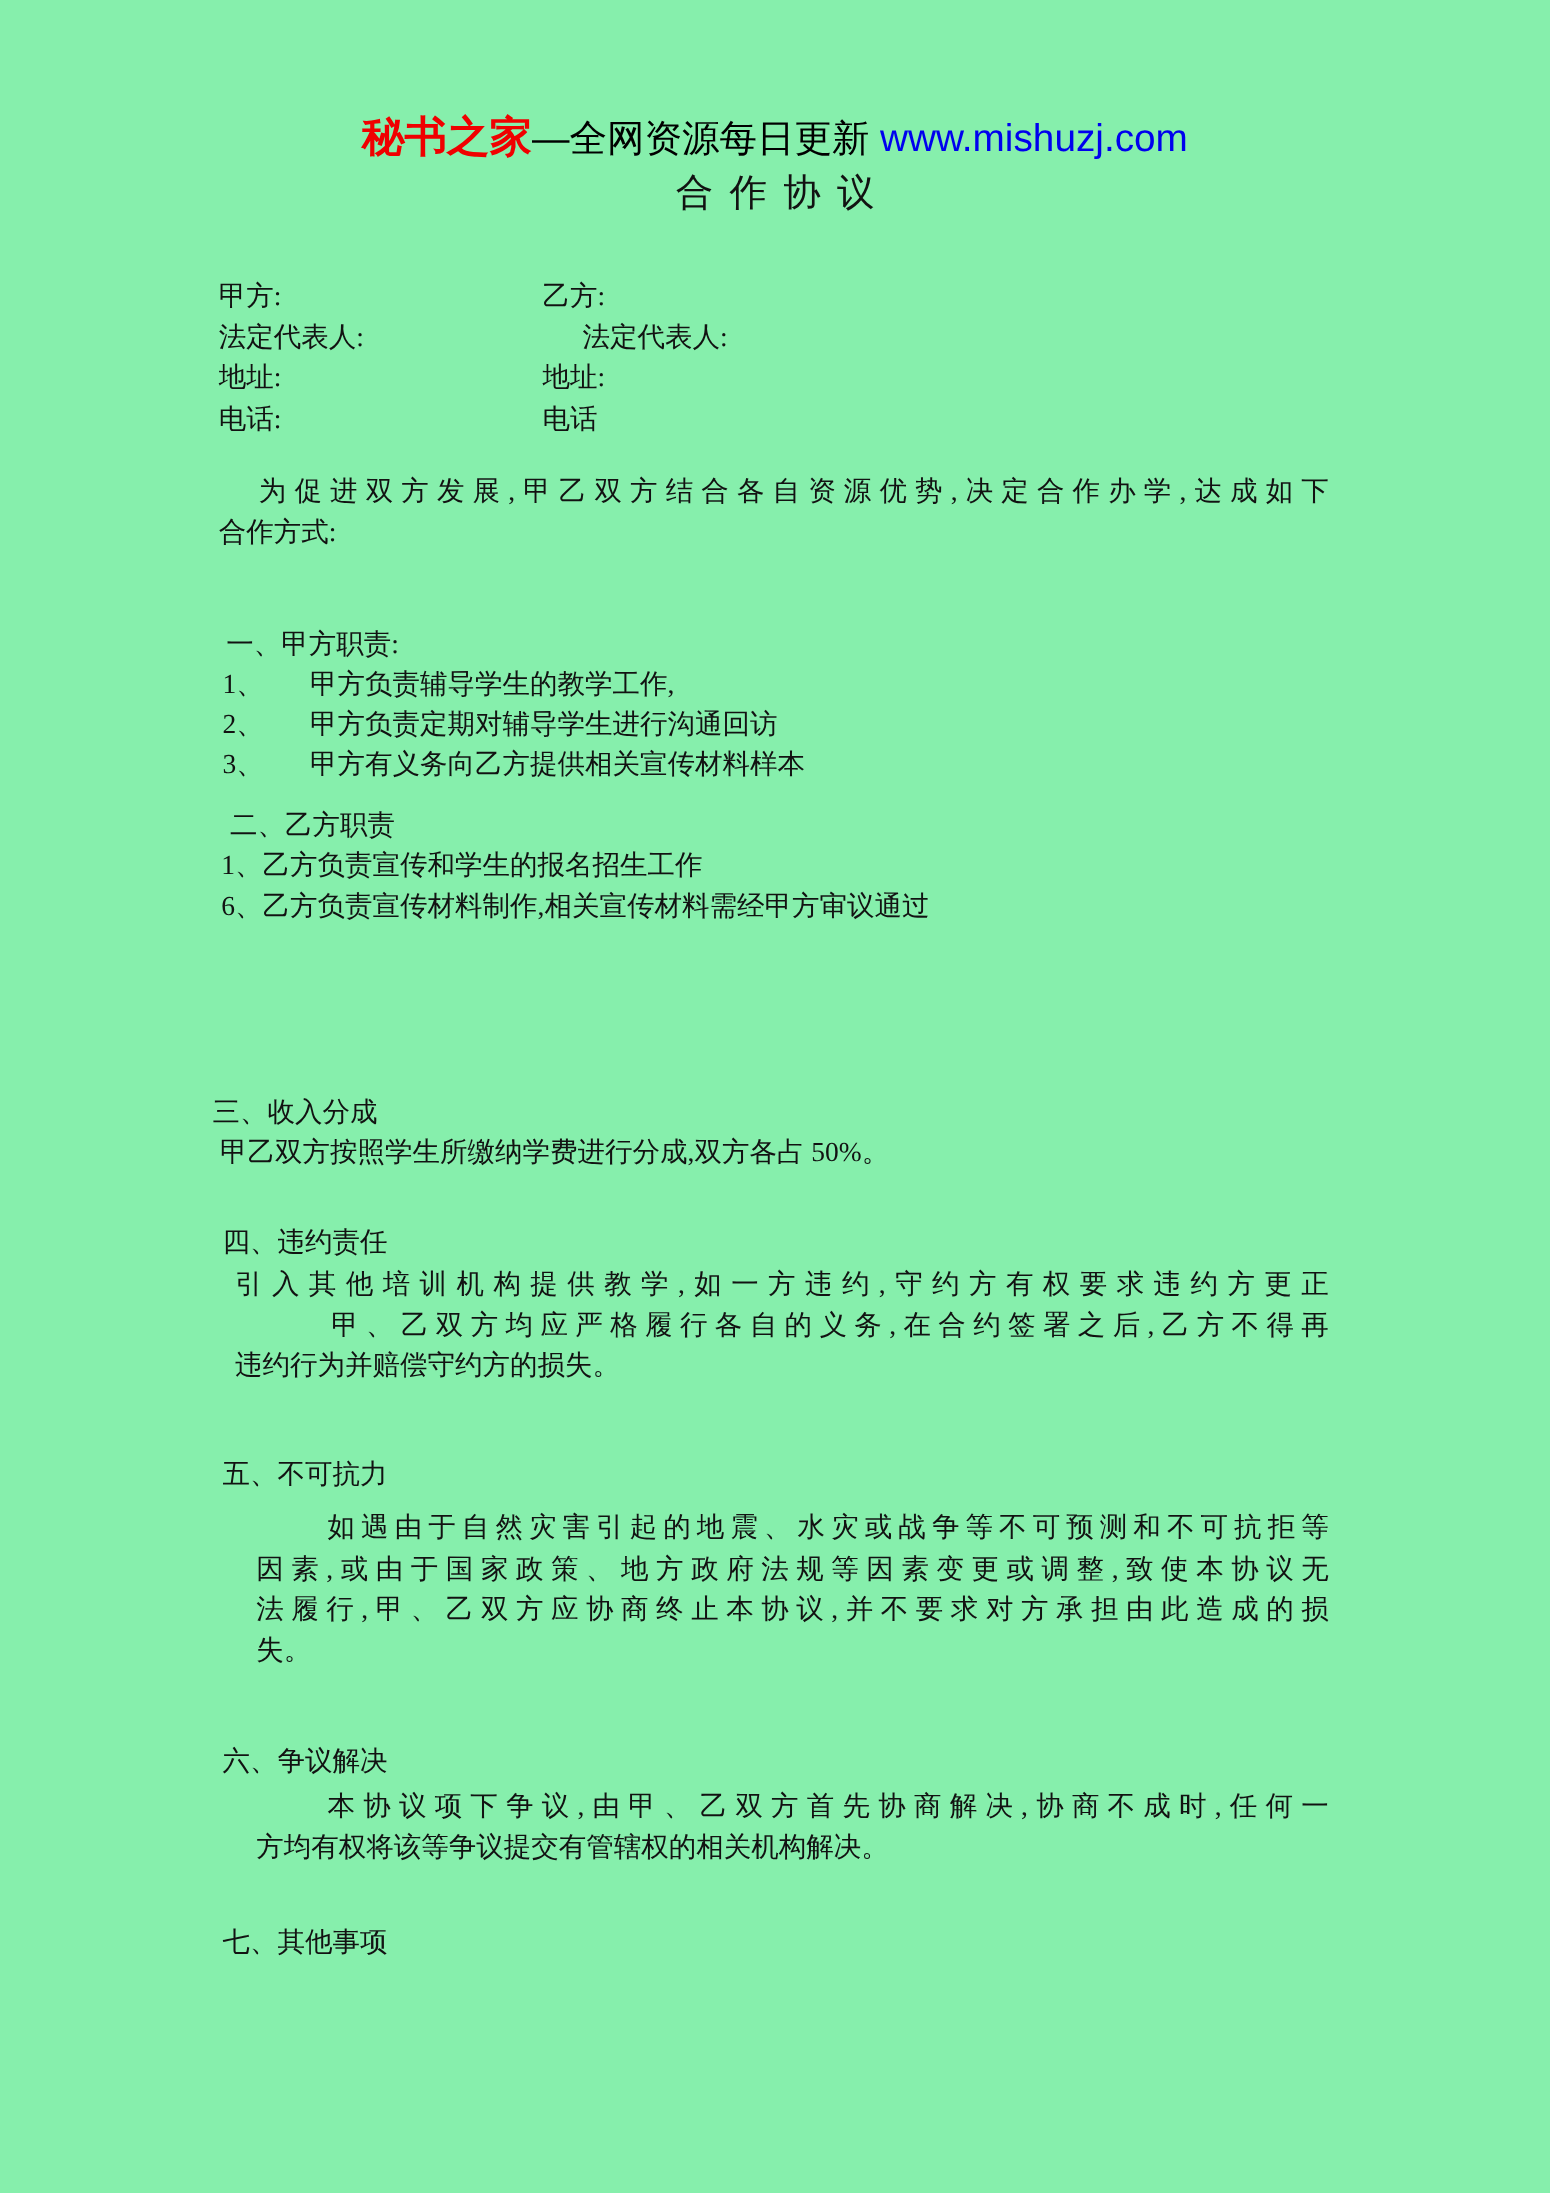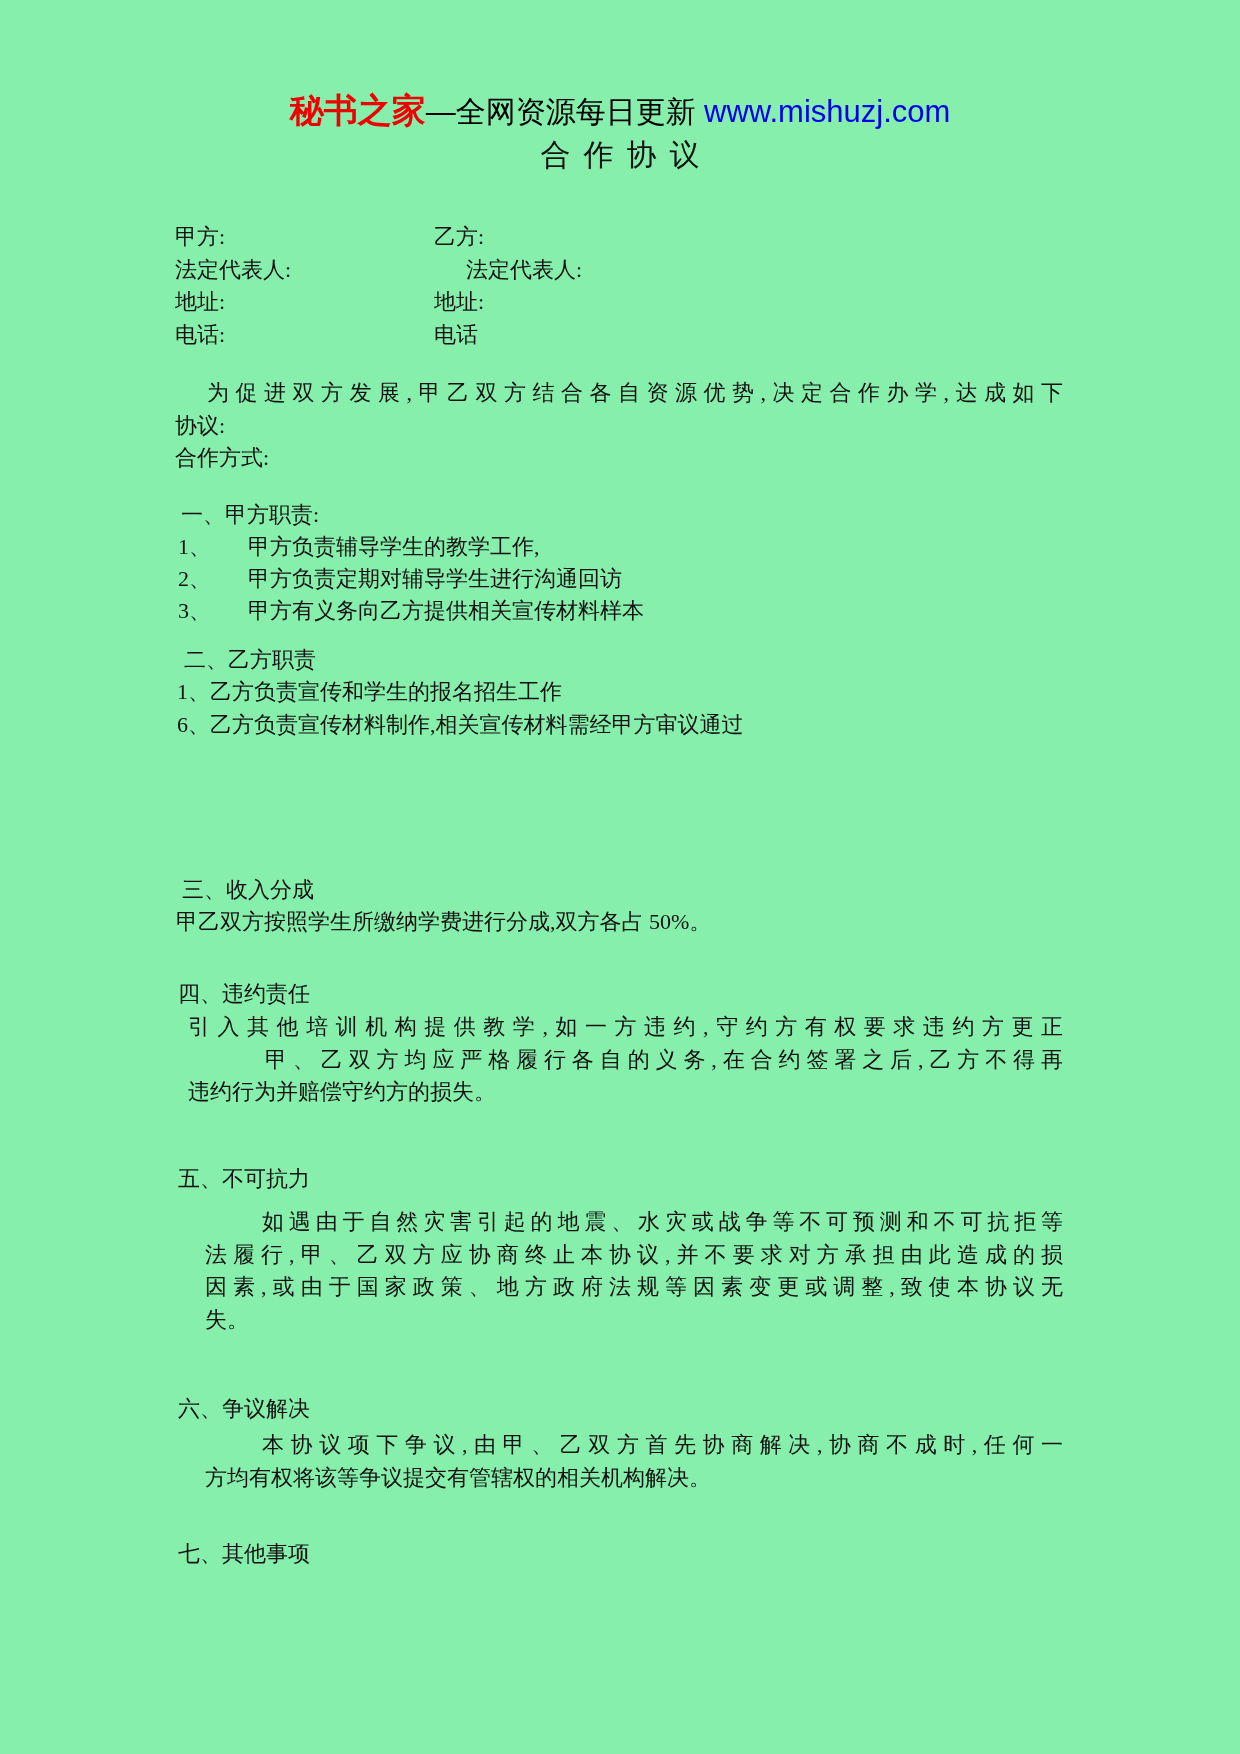--- a/index.html
+++ b/index.html
@@ -53,21 +53,21 @@
   .sec-h{line-height:32px;}
 
   .s1h{top:499px;left:181px;}
   .s1items{top:531px;left:178px;width:890px;line-height:32px;}
   .s1items .item{display:flex;}
   .s1items .num{width:70px;flex:0 0 70px;}
 
   .s2h{top:644px;left:184px;}
   .s2items{top:676px;left:177px;width:890px;line-height:32px;}
 
-  .s3h{top:874px;left:182px;}
+  .s3h{top:874px;left:170px;}
   .s3b{top:906px;left:176px;width:890px;line-height:32px;}
 
   .s4h{top:978px;left:178px;}
   .s4p{top:1011px;left:188px;width:875px;line-height:37.5px;}
   .s4p .l1{text-indent:77px;}
 
   .s5h{top:1163px;left:178px;}
   .s5p{top:1206px;left:205px;width:858px;line-height:35px;}
   .s5p .l1{text-indent:57px;}
 
@@ -104,21 +104,20 @@
       <span class="pr">地址:</span>
     </div>
     <div class="prow">
       <span class="pl">电话:</span>
       <span class="pr">电话</span>
     </div>
   </div>
 
   <div class="abs intro">
     <div class="line l1">为促进双方发展,甲乙双方结合各自资源优势,决定合作办学,达成如下</div>
-    <div class="line">协议:</div>
     <div class="line">合作方式:</div>
   </div>
 
   <div class="abs sec-h s1h">一、甲方职责:</div>
   <div class="abs s1items">
     <div class="item">
       <span class="num">1、</span>
       <span class="txt">甲方负责辅导学生的教学工作,</span>
     </div>
     <div class="item">
@@ -143,22 +142,22 @@
   <div class="abs sec-h s4h">四、违约责任</div>
   <div class="abs s4p">
     <div class="line jl">引入其他培训机构提供教学,如一方违约,守约方有权要求违约方更正</div>
     <div class="line l1 jl">甲、乙双方均应严格履行各自的义务,在合约签署之后,乙方不得再</div>
     <div class="line">违约行为并赔偿守约方的损失。</div>
   </div>
 
   <div class="abs sec-h s5h">五、不可抗力</div>
   <div class="abs s5p">
     <div class="line l1 jl">如遇由于自然灾害引起的地震、水灾或战争等不可预测和不可抗拒等</div>
+    <div class="line jl">因素,或由于国家政策、地方政府法规等因素变更或调整,致使本协议无</div>
     <div class="line jl">法履行,甲、乙双方应协商终止本协议,并不要求对方承担由此造成的损</div>
-    <div class="line jl">因素,或由于国家政策、地方政府法规等因素变更或调整,致使本协议无</div>
     <div class="line">失。</div>
   </div>
 
   <div class="abs sec-h s6h">六、争议解决</div>
   <div class="abs s6p">
     <div class="line l1 jl">本协议项下争议,由甲、乙双方首先协商解决,协商不成时,任何一</div>
     <div class="line">方均有权将该等争议提交有管辖权的相关机构解决。</div>
   </div>
 
   <div class="abs sec-h s7h">七、其他事项</div>

